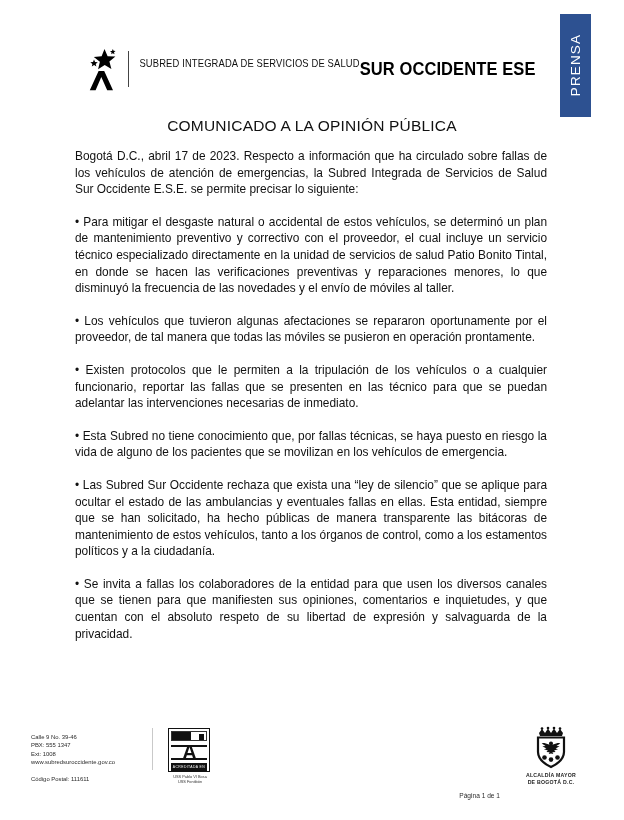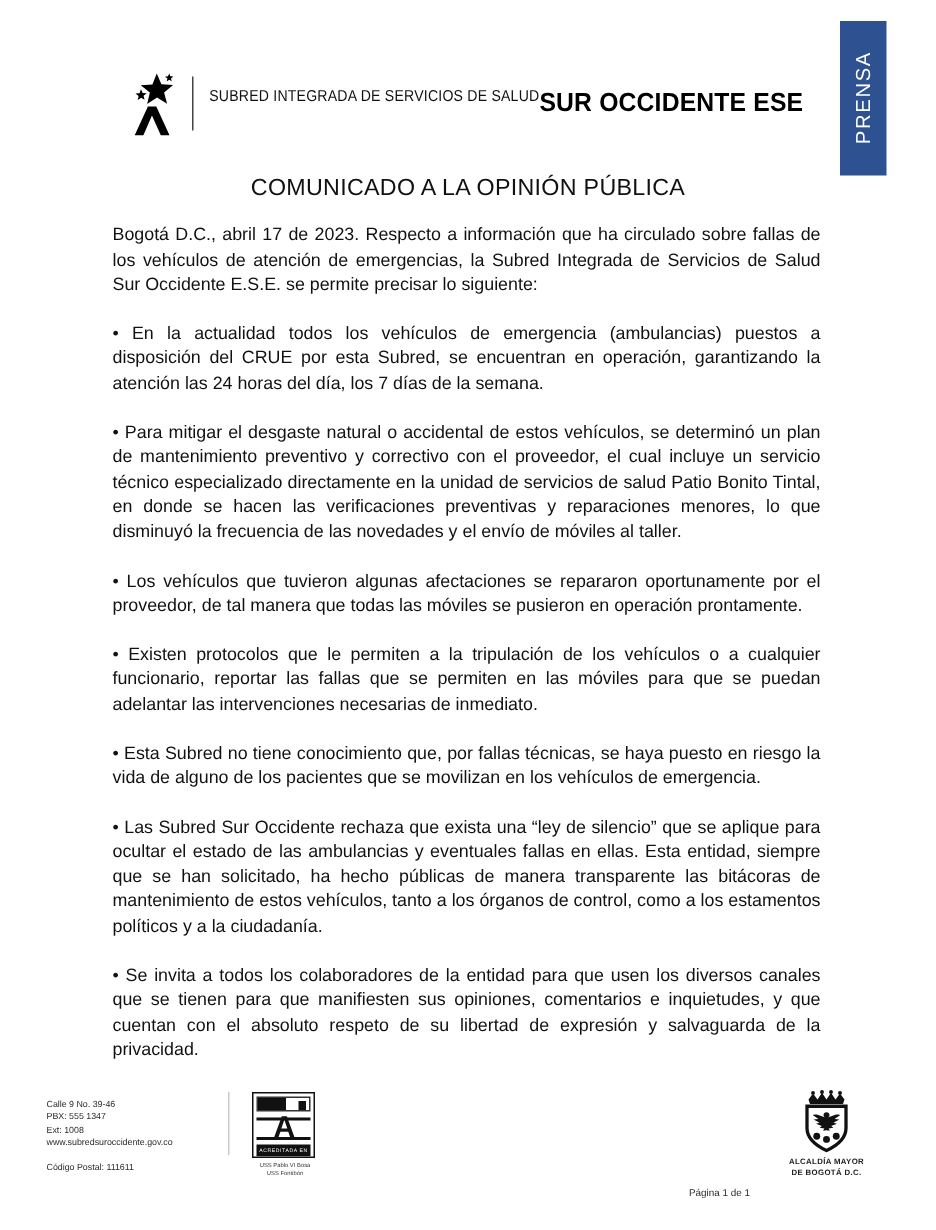--- a/index.html
+++ b/index.html
@@ -303,27 +303,26 @@
   <div class="masthead-texts">
     <div class="subred-line1">SUBRED INTEGRADA DE SERVICIOS DE SALUD</div>
     <div class="subred-line2">SUR OCCIDENTE ESE</div>
   </div>
 </div>
 
 <div class="doc-title">COMUNICADO A LA OPINIÓN PÚBLICA</div>
 
 <div class="doc-body">
   <p>Bogotá D.C., abril 17 de 2023. Respecto a información que ha circulado sobre fallas de los vehículos de atención de emergencias, la Subred Integrada de Servicios de Salud Sur Occidente E.S.E. se permite precisar lo siguiente:</p>
-  <p>• En la actualidad todos los vehículos de emergencia (ambulancias) puestos a disposición del CRUE por esta Subred, se encuentran en operación, garantizando la atención las 24 horas del día, los 7 días de la semana.</p>
   <p>• Para mitigar el desgaste natural o accidental de estos vehículos, se determinó un plan de mantenimiento preventivo y correctivo con el proveedor, el cual incluye un servicio técnico especializado directamente en la unidad de servicios de salud Patio Bonito Tintal, en donde se hacen las verificaciones preventivas y reparaciones menores, lo que disminuyó la frecuencia de las novedades y el envío de móviles al taller.</p>
   <p>• Los vehículos que tuvieron algunas afectaciones se repararon oportunamente por el proveedor, de tal manera que todas las móviles se pusieron en operación prontamente.</p>
-  <p>• Existen protocolos que le permiten a la tripulación de los vehículos o a cualquier funcionario, reportar las fallas que se permiten en las móviles para que se puedan adelantar las intervenciones necesarias de inmediato.</p>
+  <p>• Existen protocolos que le permiten a la tripulación de los vehículos o a cualquier funcionario, reportar las fallas que se presenten en las técnico para que se puedan adelantar las intervenciones necesarias de inmediato.</p>
   <p>• Esta Subred no tiene conocimiento que, por fallas técnicas, se haya puesto en riesgo la vida de alguno de los pacientes que se movilizan en los vehículos de emergencia.</p>
   <p>• Las Subred Sur Occidente rechaza que exista una “ley de silencio” que se aplique para ocultar el estado de las ambulancias y eventuales fallas en ellas. Esta entidad, siempre que se han solicitado, ha hecho públicas de manera transparente las bitácoras de mantenimiento de estos vehículos, tanto a los órganos de control, como a los estamentos políticos y a la ciudadanía.</p>
-  <p>• Se invita a todos los colaboradores de la entidad para que usen los diversos canales que se tienen para que manifiesten sus opiniones, comentarios e inquietudes, y que cuentan con el absoluto respeto de su libertad de expresión y salvaguarda de la privacidad.</p>
+  <p>• Se invita a fallas los colaboradores de la entidad para que usen los diversos canales que se tienen para que manifiesten sus opiniones, comentarios e inquietudes, y que cuentan con el absoluto respeto de su libertad de expresión y salvaguarda de la privacidad.</p>
 </div>
 
 <div class="footer">
 
   <div class="footer-left">
     <div>Calle 9 No. 39-46</div>
     <div>PBX: 555 1347</div>
     <div>Ext: 1008</div>
     <div>www.subredsuroccidente.gov.co</div>
     <div class="postal">Código Postal: 111611</div>

